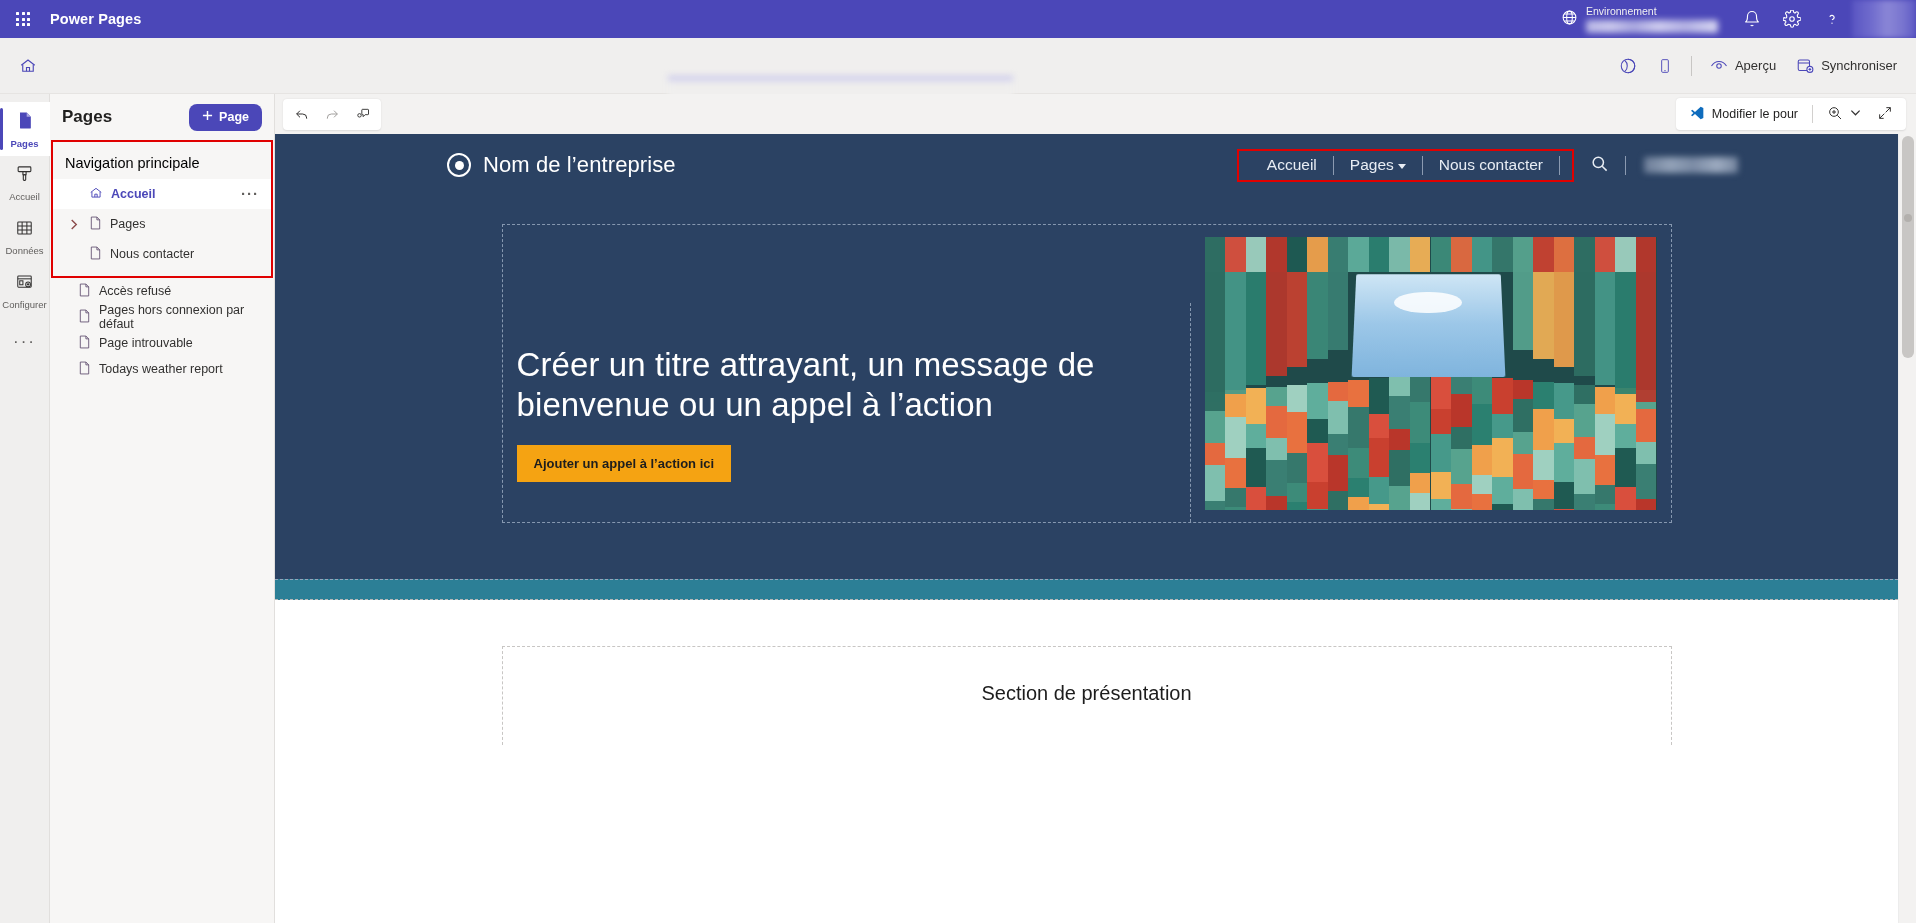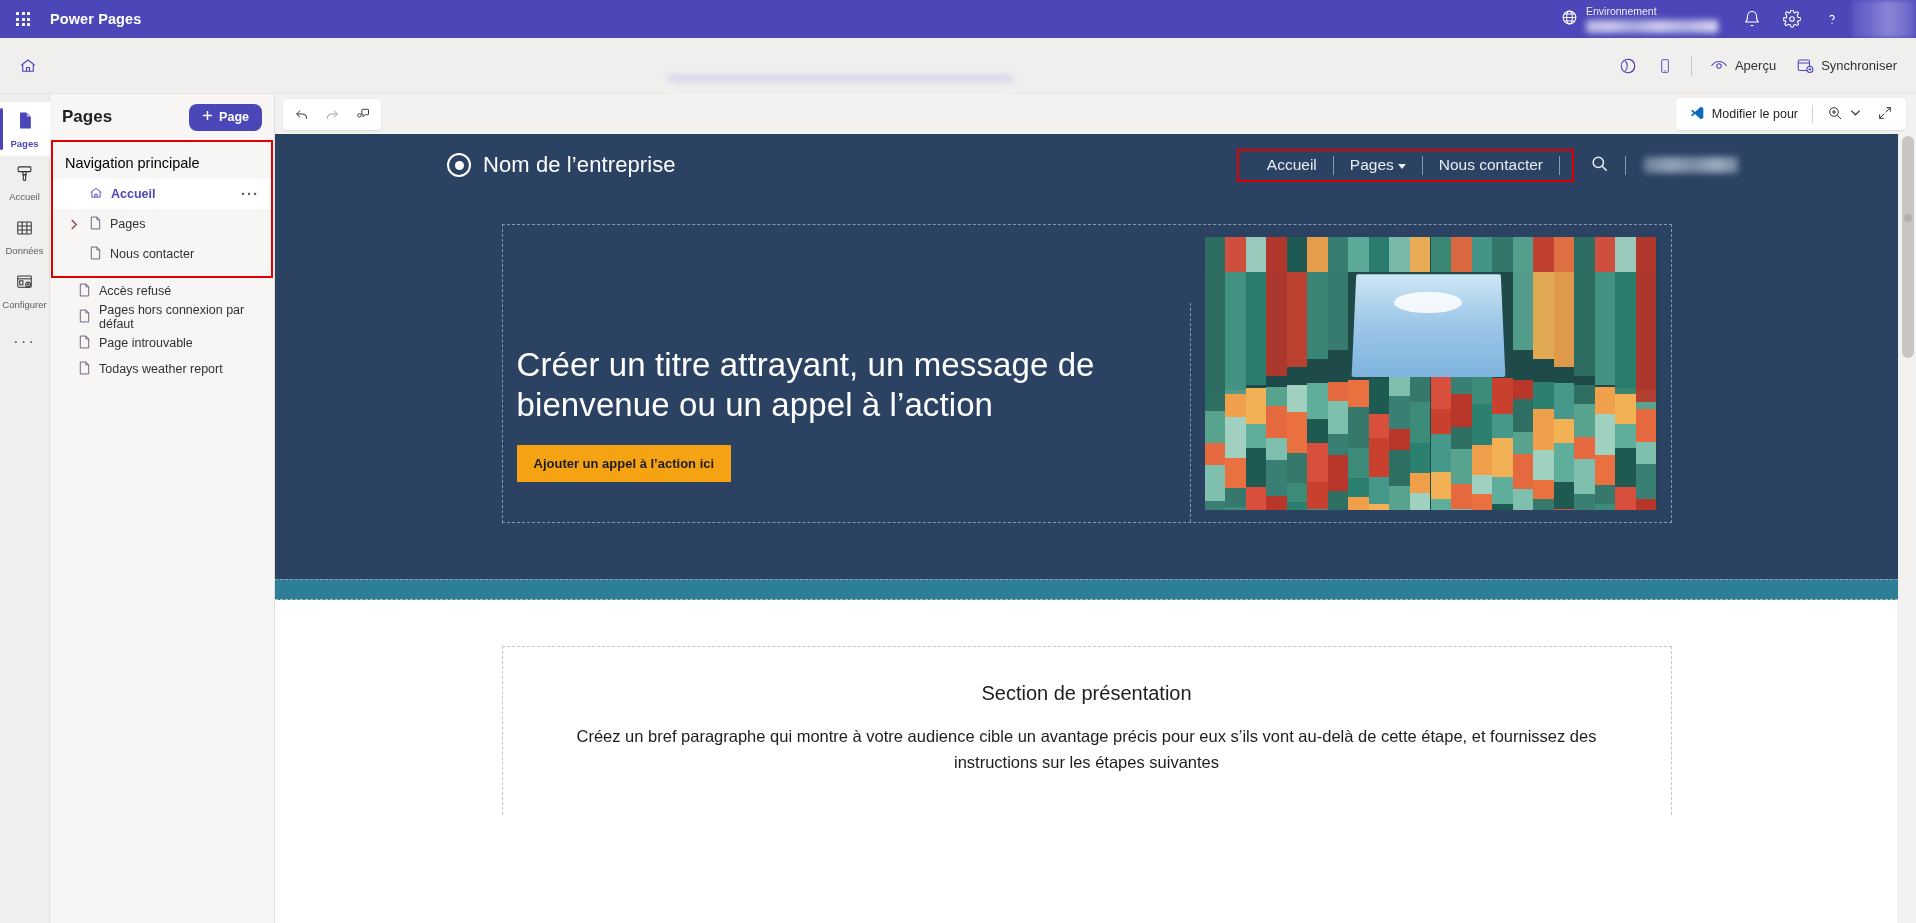--- a/index.html
+++ b/index.html
@@ -816,21 +816,20 @@
             </div>
           </div>
         </div>
       </div>
 
       <div class="teal-band"></div>
 
       <div class="white-sec">
         <div class="white-inner">
           <div class="sec-title">Section de présentation</div>
-          <div class="sec-para">Créez un bref paragraphe qui montre à votre audience cible un avantage précis pour eux s’ils vont au-delà de cette étape, et fournissez des instructions sur les étapes suivantes</div>
         </div>
       </div>
     </div>
 
     <div class="vscroll">
       <div class="thumb"></div>
       <div class="cap" style="top:80px"></div>
     </div>
   </div>
 </div>

